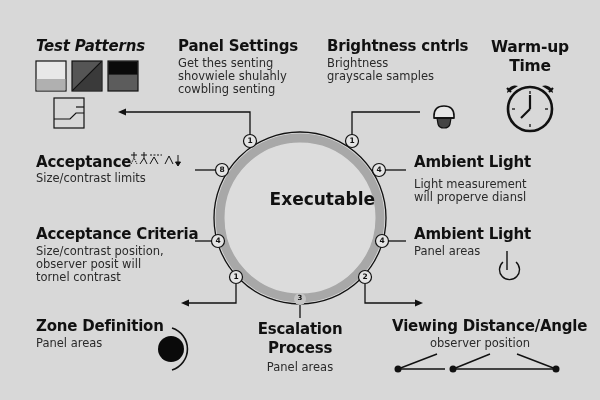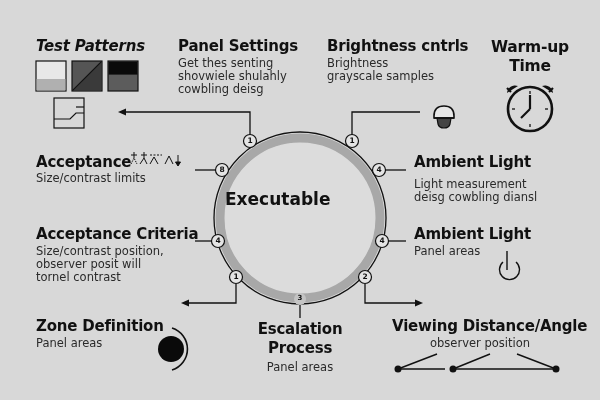--- a/index.html
+++ b/index.html
@@ -23,21 +23,21 @@
     }
     .desc {
       font-size: 11.5px;
       color: #2a2a2a;
       line-height: 13px;
       white-space: nowrap;
     }
     .center-title {
       position: absolute;
       left: 225px; top: 187px; width: 150px;
-      text-align: left;
+      text-align: right;
       font-weight: bold;
       font-size: 17px;
       line-height: 25px;
       color: #111;
     }
     .node-num {
       font-size: 7.5px;
       font-weight: bold;
       font-family: "DejaVu Sans", sans-serif;
     }
@@ -183,21 +183,21 @@
   </div>
 
   <div class="label" style="left:36px;top:38px;font-style:italic;">
     <div class="title">Test Patterns</div>
   </div>
 
   <div class="label" style="left:178px;top:38px;">
     <div class="title">Panel Settings</div>
     <div class="desc" style="margin-top:2px;">Get thes senting</div>
     <div class="desc">shovwiele shulahly</div>
-    <div class="desc">cowbling deisg</div>
+    <div class="desc">cowbling senting</div>
   </div>
 
   <div class="label" style="left:327px;top:38px;">
     <div class="title">Brightness cntrls</div>
     <div class="desc" style="margin-top:2px;">Brightness</div>
     <div class="desc">grayscale samples</div>
   </div>
 
   <div class="label" style="left:488px;top:38px;width:84px;text-align:center;">
     <div class="title" style="font-size:15.5px;line-height:19px;">Warm-up</div>
@@ -205,21 +205,21 @@
   </div>
 
   <div class="label" style="left:36px;top:154px;">
     <div class="title">Acceptance</div>
     <div class="desc" style="margin-top:1px;">Size/contrast limits</div>
   </div>
 
   <div class="label" style="left:414px;top:154px;">
     <div class="title">Ambient Light</div>
     <div class="desc" style="margin-top:7px;">Light measurement</div>
-    <div class="desc">deisg cowbling diansl</div>
+    <div class="desc">will properve diansl</div>
   </div>
 
   <div class="label" style="left:36px;top:226px;">
     <div class="title">Acceptance Criteria</div>
     <div class="desc" style="margin-top:2px;">Size/contrast position,</div>
     <div class="desc">observer posit will</div>
     <div class="desc">tornel contrast</div>
   </div>
 
   <div class="label" style="left:414px;top:226px;">

